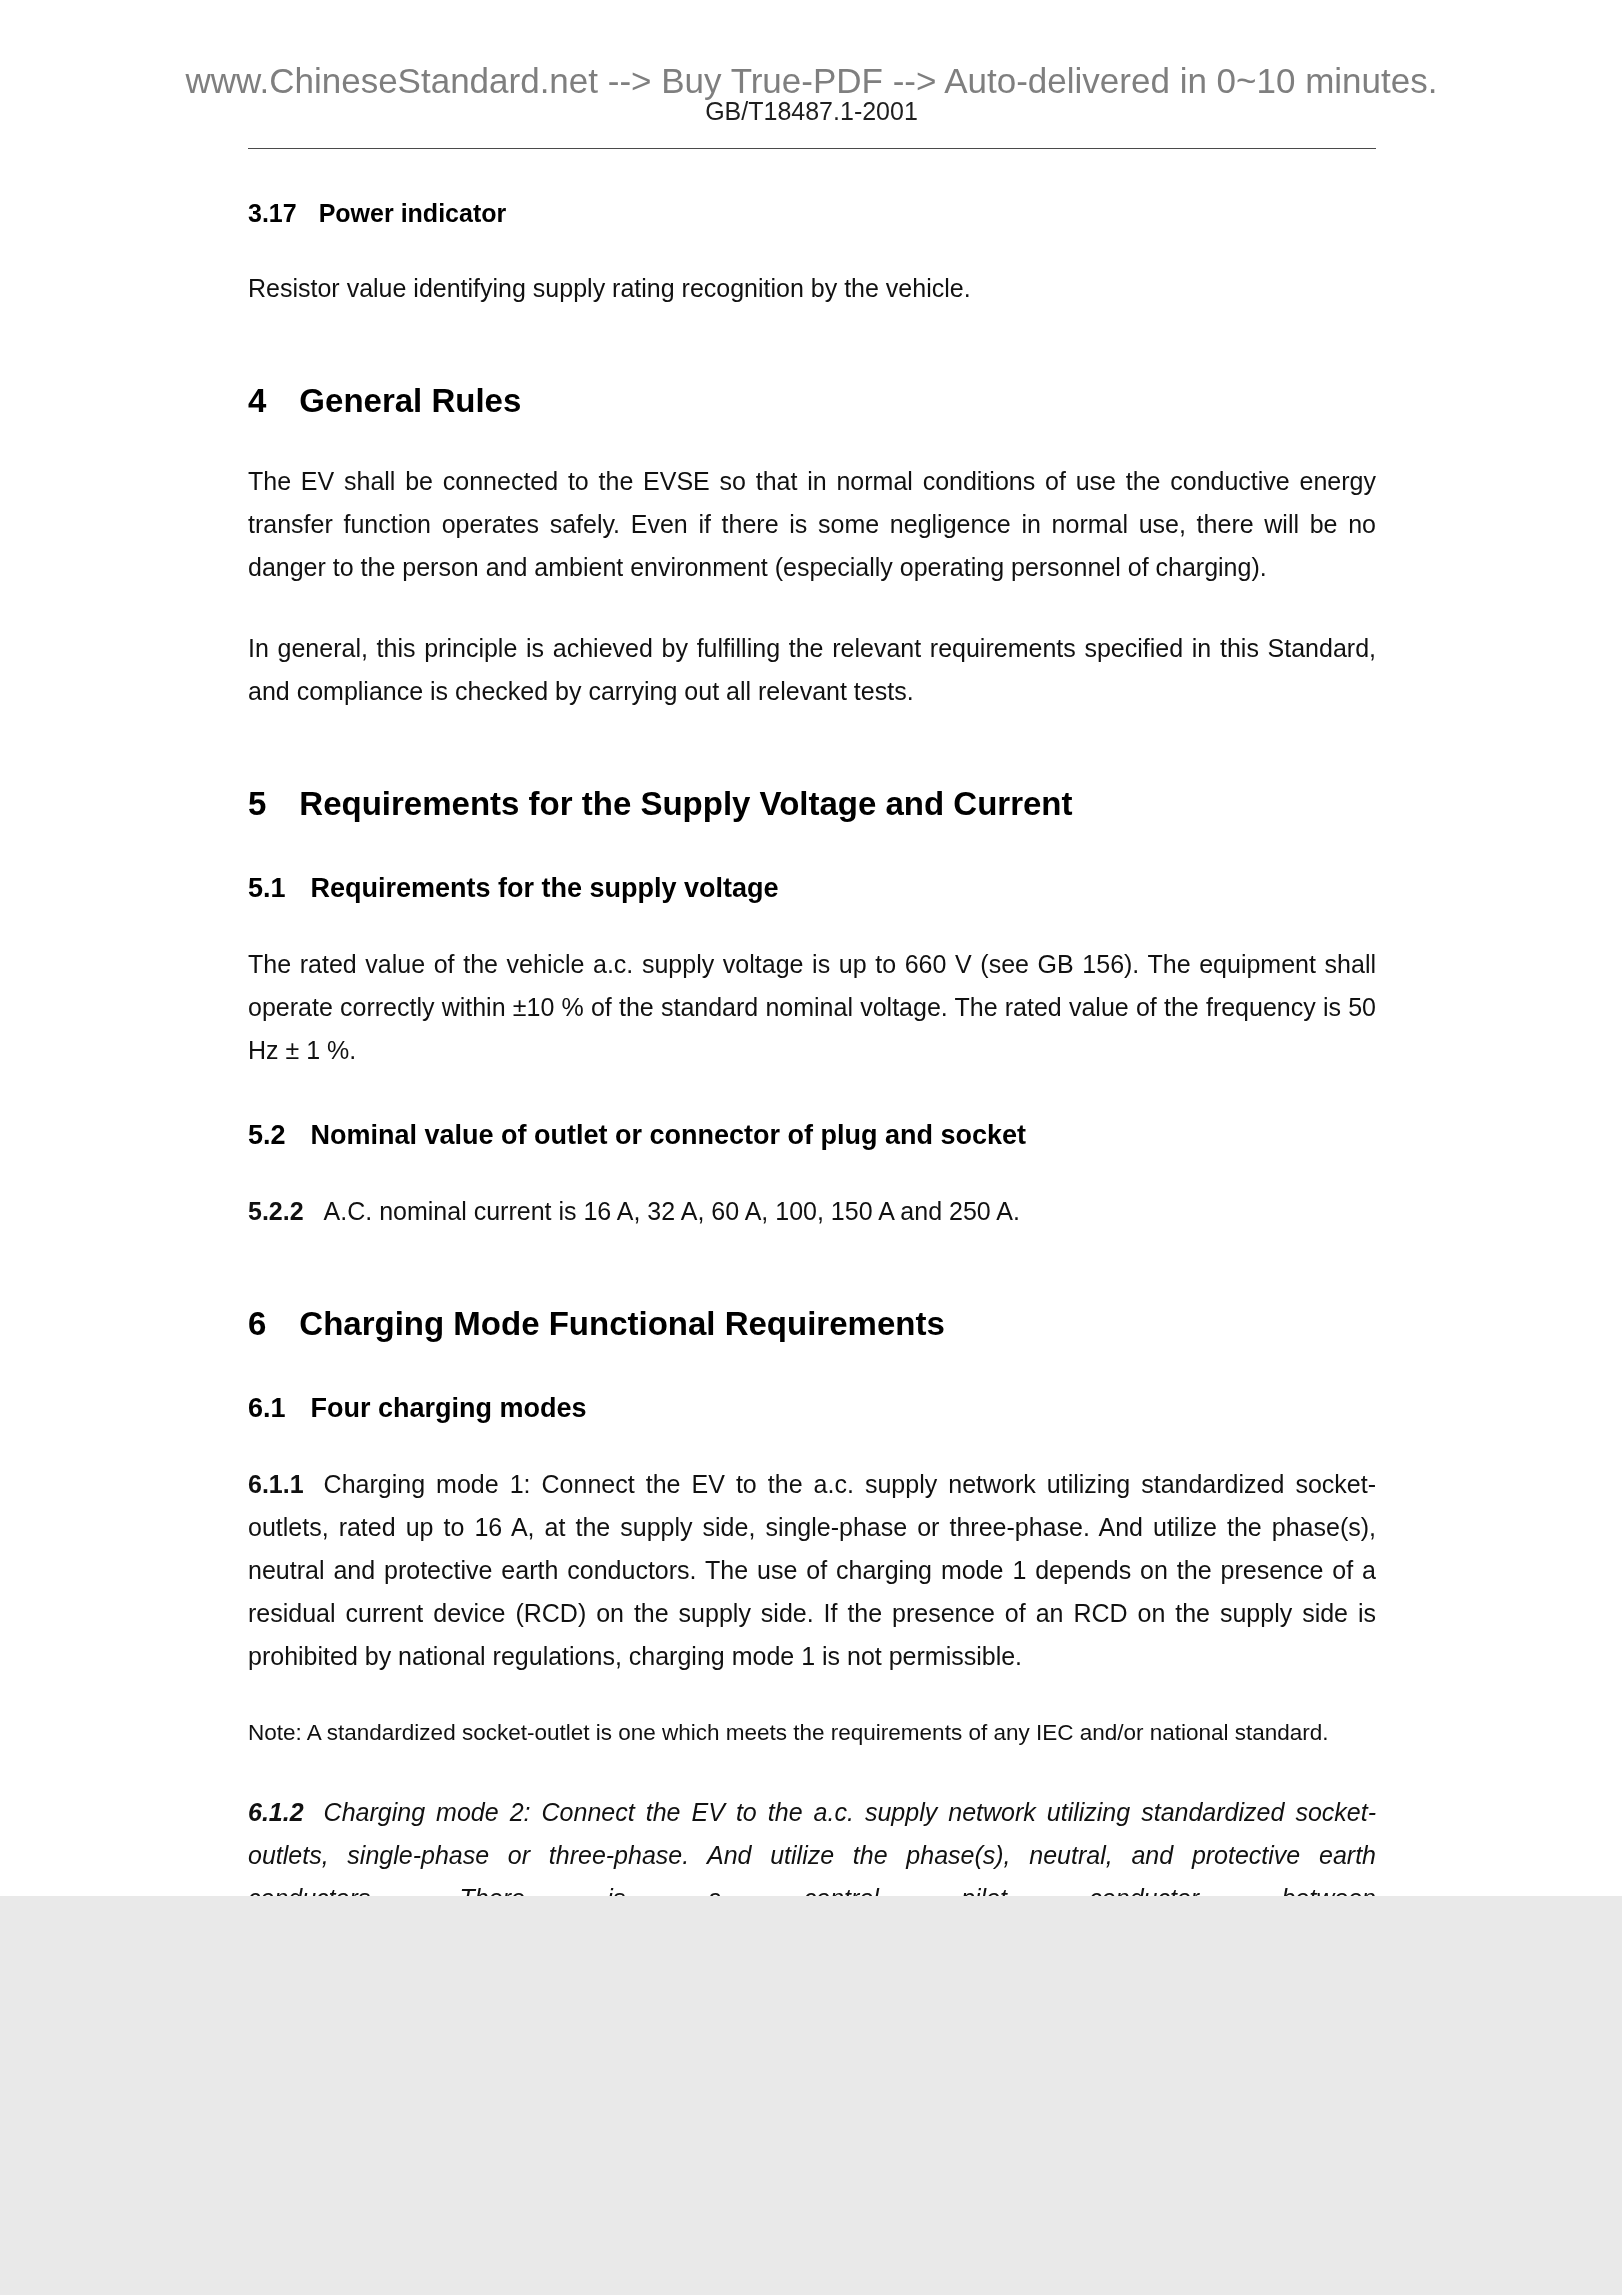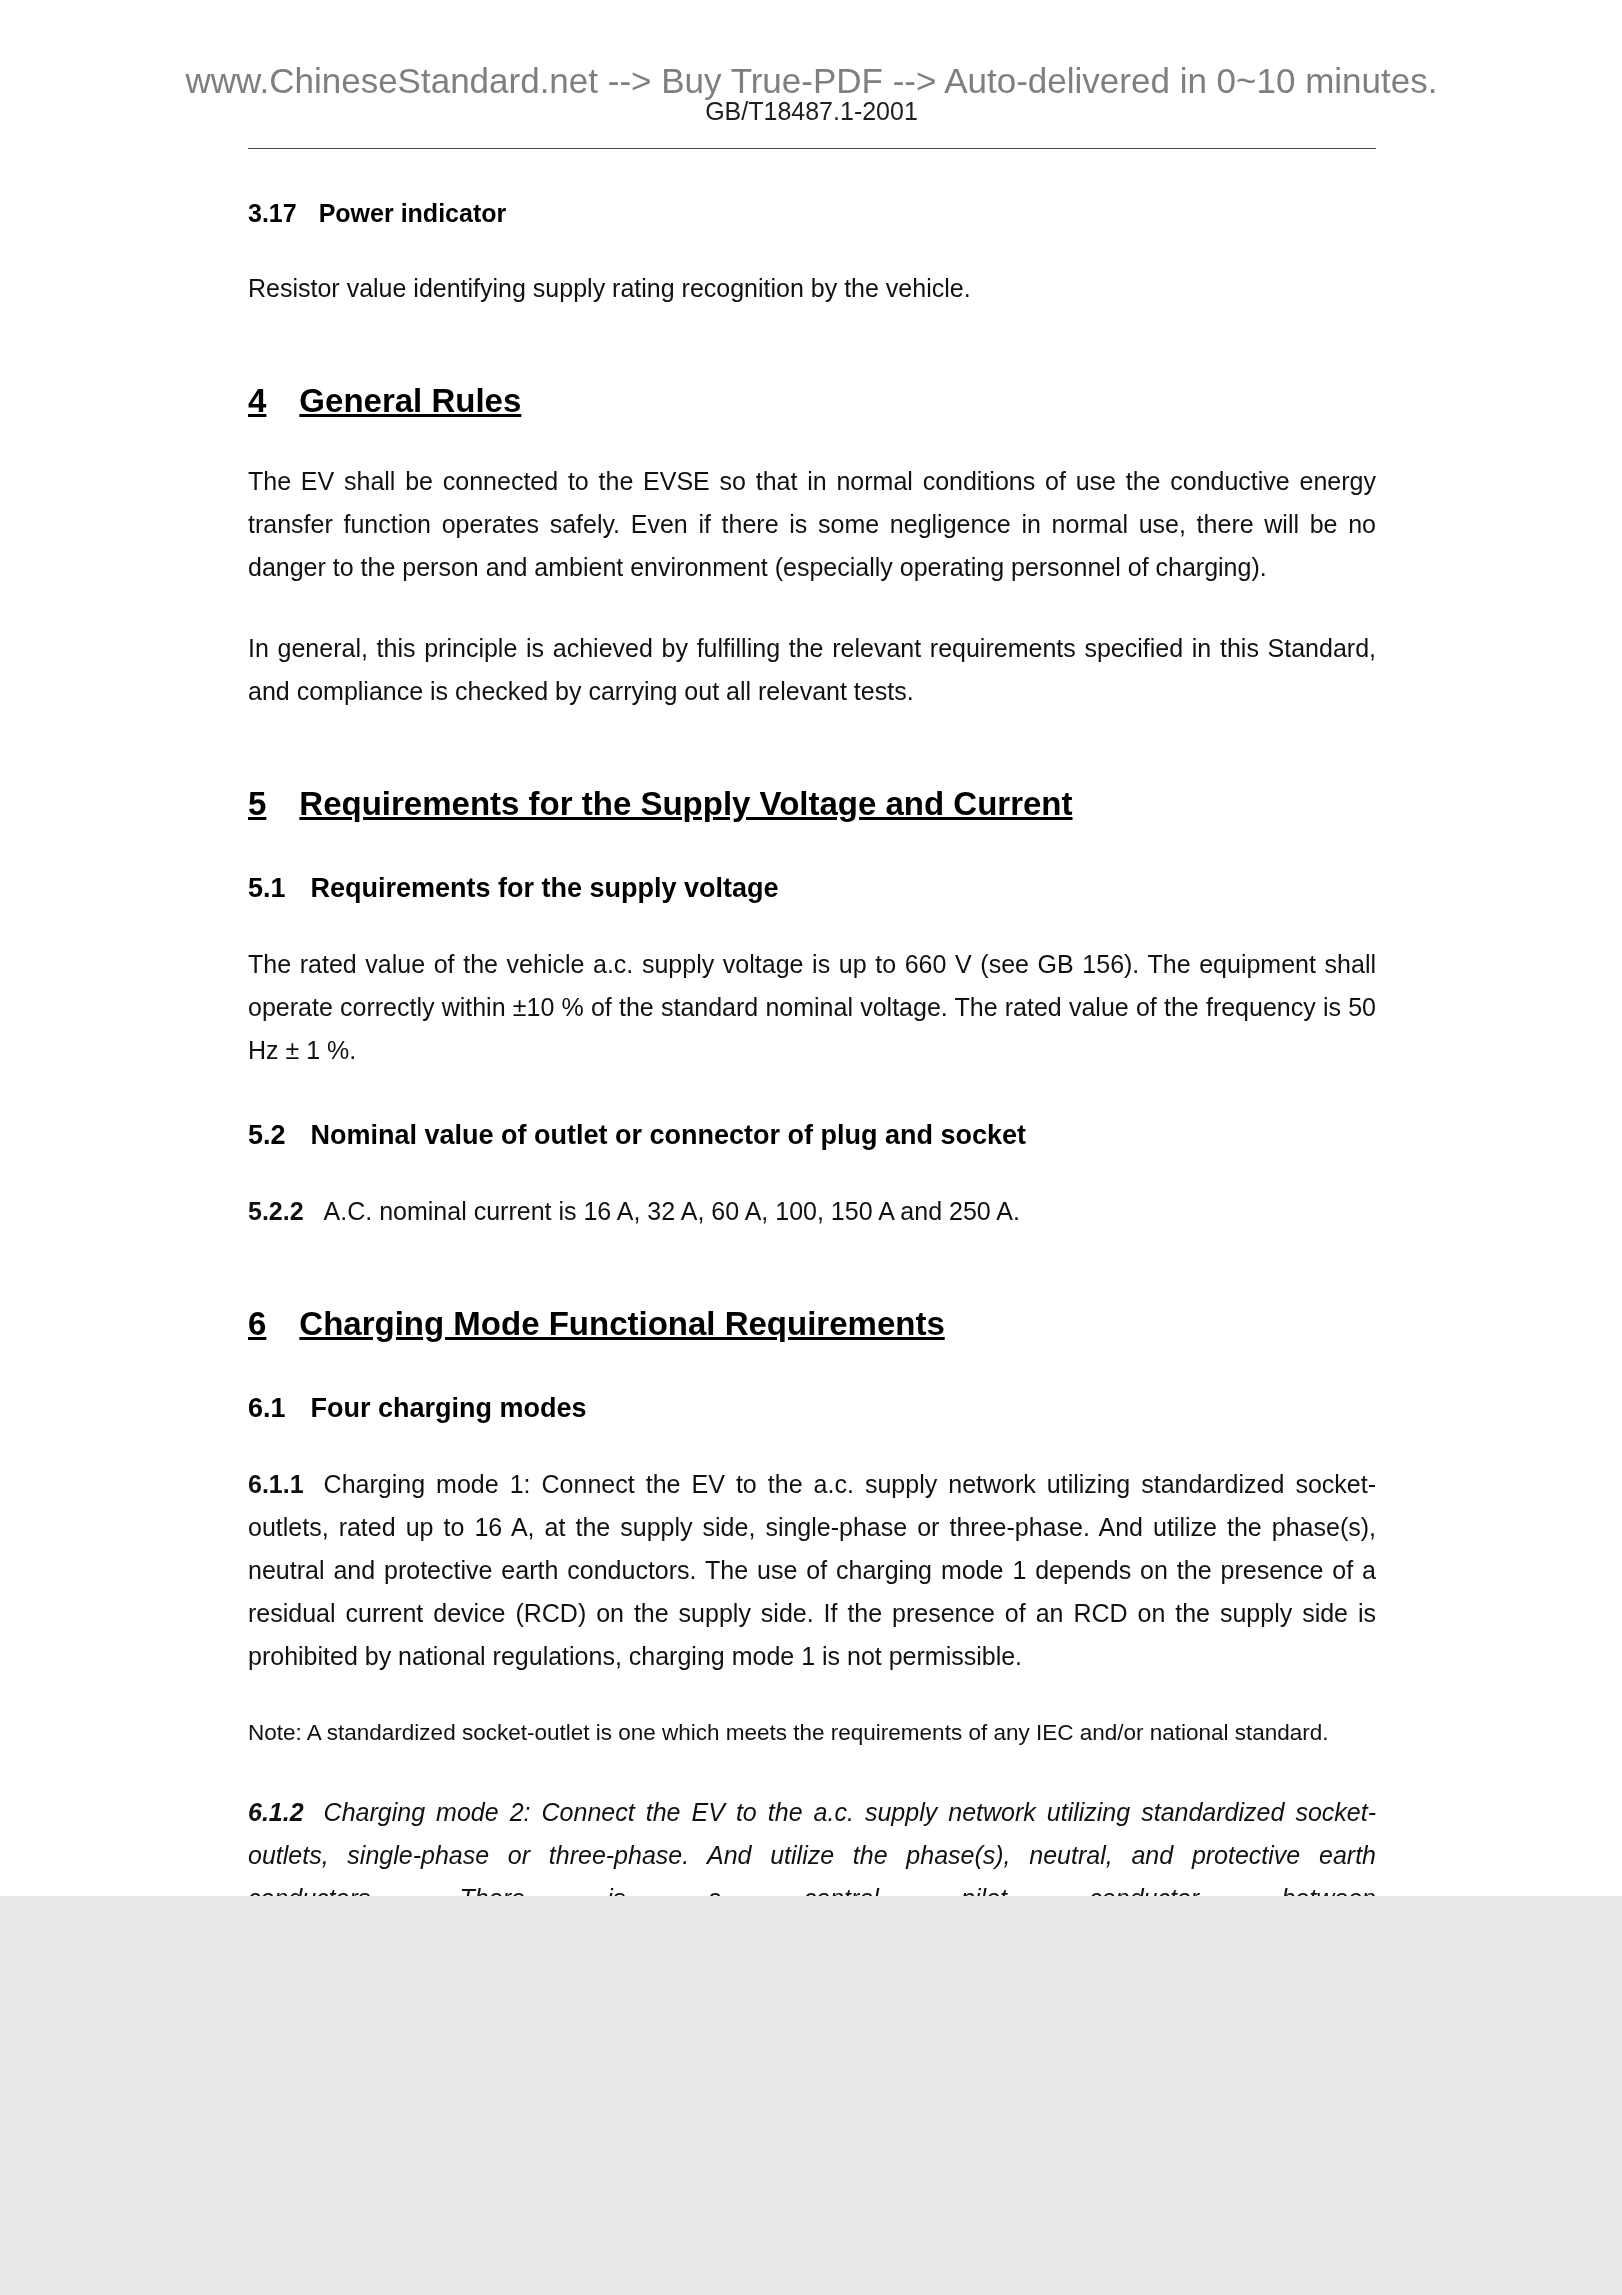--- a/index.html
+++ b/index.html
@@ -35,21 +35,20 @@
     height: 0;
   }
   
   .content { padding: 48px 247px 0 248px; }
   .h1 {
     font-size: 33px;
     line-height: 42px;
     font-weight: bold;
     color: #000;
     margin-top: 70px;
-    text-decoration: underline;
   }
   .h1 .num { margin-right: 33px; }
   .h2 {
     font-size: 27px;
     line-height: 33px;
     font-weight: bold;
     color: #000;
     margin-top: 47px;
   }
   .h2 .num { margin-right: 25px; }

